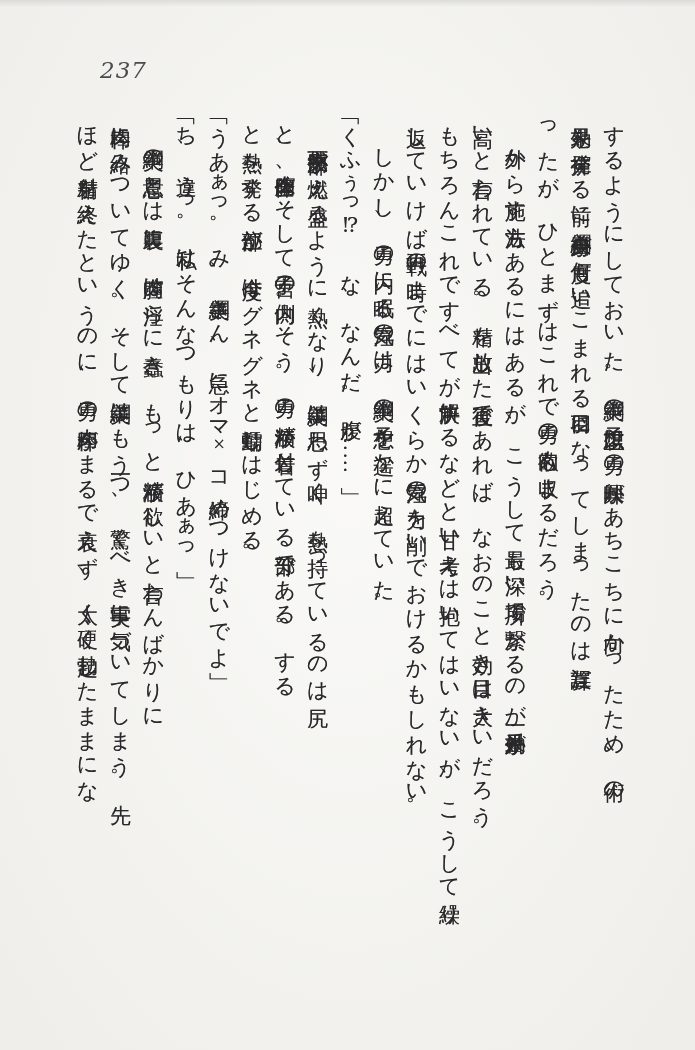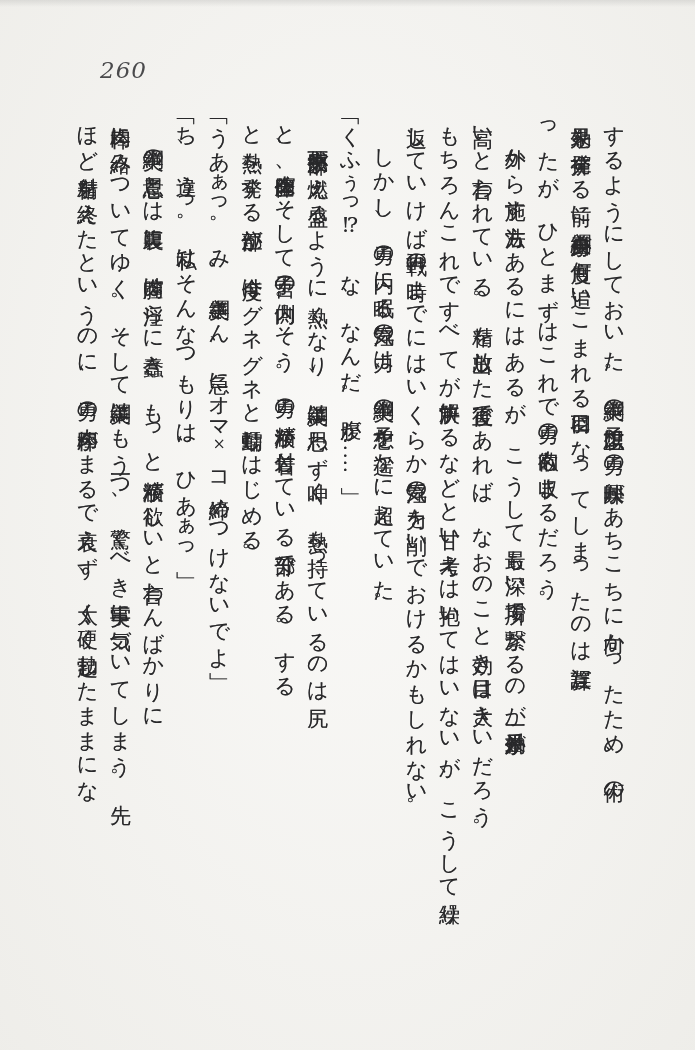--- a/index.html
+++ b/index.html
@@ -50,21 +50,21 @@
   .tcol {
     white-space: nowrap;      
     height: 100%;
   }
 </style>
 </head>
 <body>
 
 <div class="scan-page">
 
-  <div class="page-number">260</div>
+  <div class="page-number">237</div>
 
   <div class="text-block">
     <div class="tcol">するようにしておいた。美綱の予想以上に勇の興味があちこちに向かったため、術の</div>
     <div class="tcol">効果を発揮する前に美綱自身が何度も追いこまれる羽目になってしまったのは誤算だ</div>
     <div class="tcol">ったが、ひとまずはこれで勇の肉欲も収まるだろう。</div>
     <div class="tcol">　外から施す方法もあるにはあるが、こうして最も深い場所で繋がるのが一番効果が</div>
     <div class="tcol">高いと言われている。精を放出した直後であれば、なおのこと効き目は大きいだろう。</div>
     <div class="tcol">もちろんこれですべてが解決するなどと甘い考えは抱いてはいないが、こうして繰り</div>
     <div class="tcol">返していけば再戦の時までにはいくらか淫気の力を削いでおけるかもしれない。</div>
     <div class="tcol">　しかし、勇の内に眠る淫気の力は、美綱の予想を遥かに超えていた。</div>

